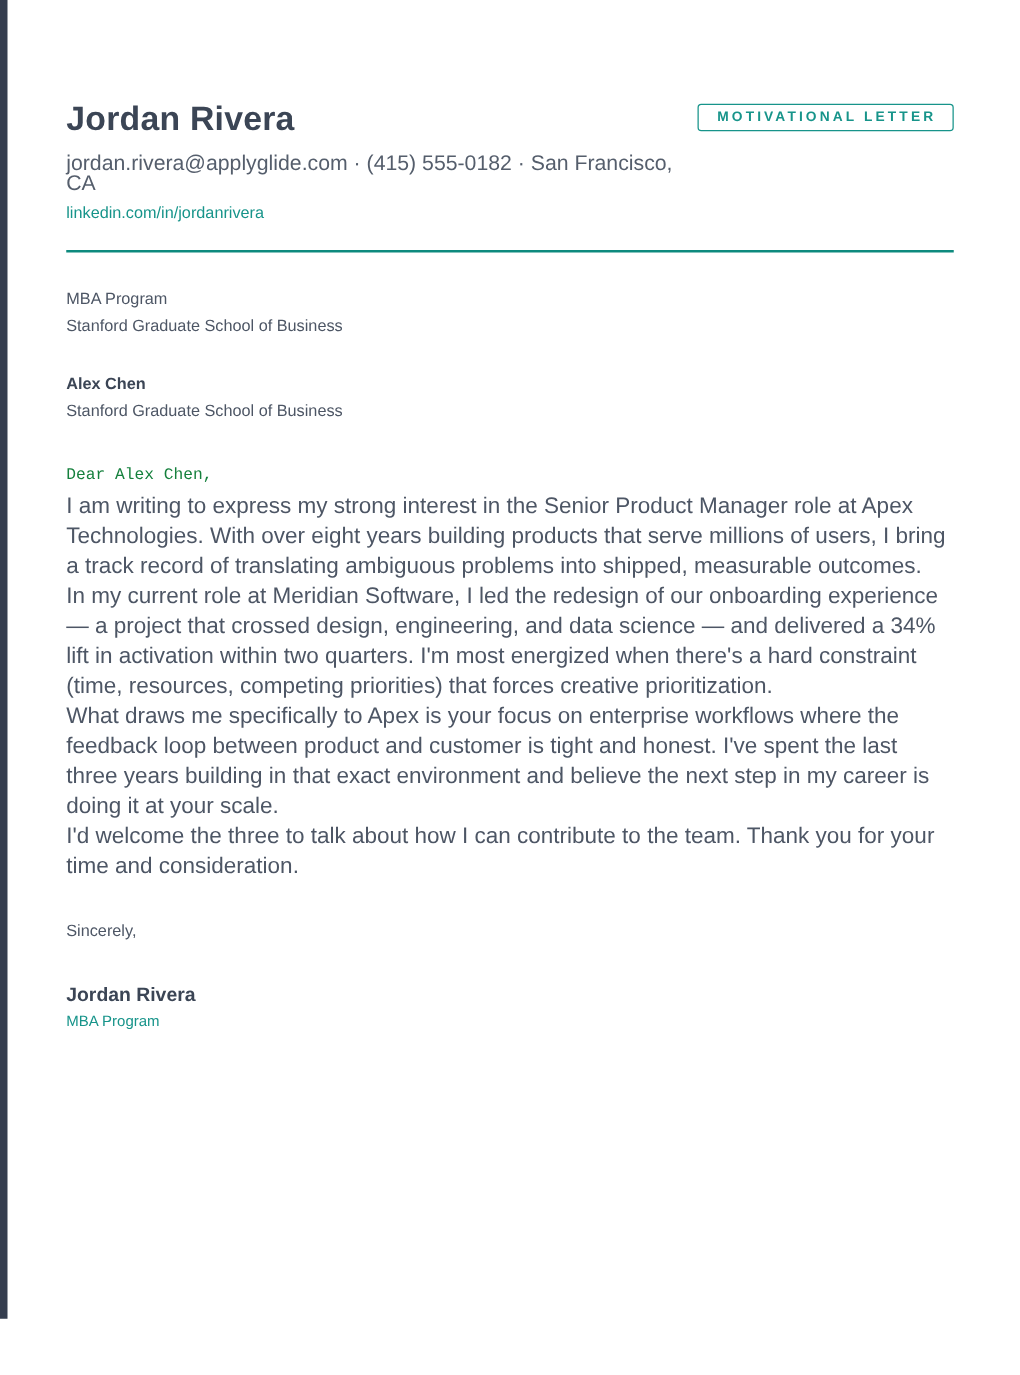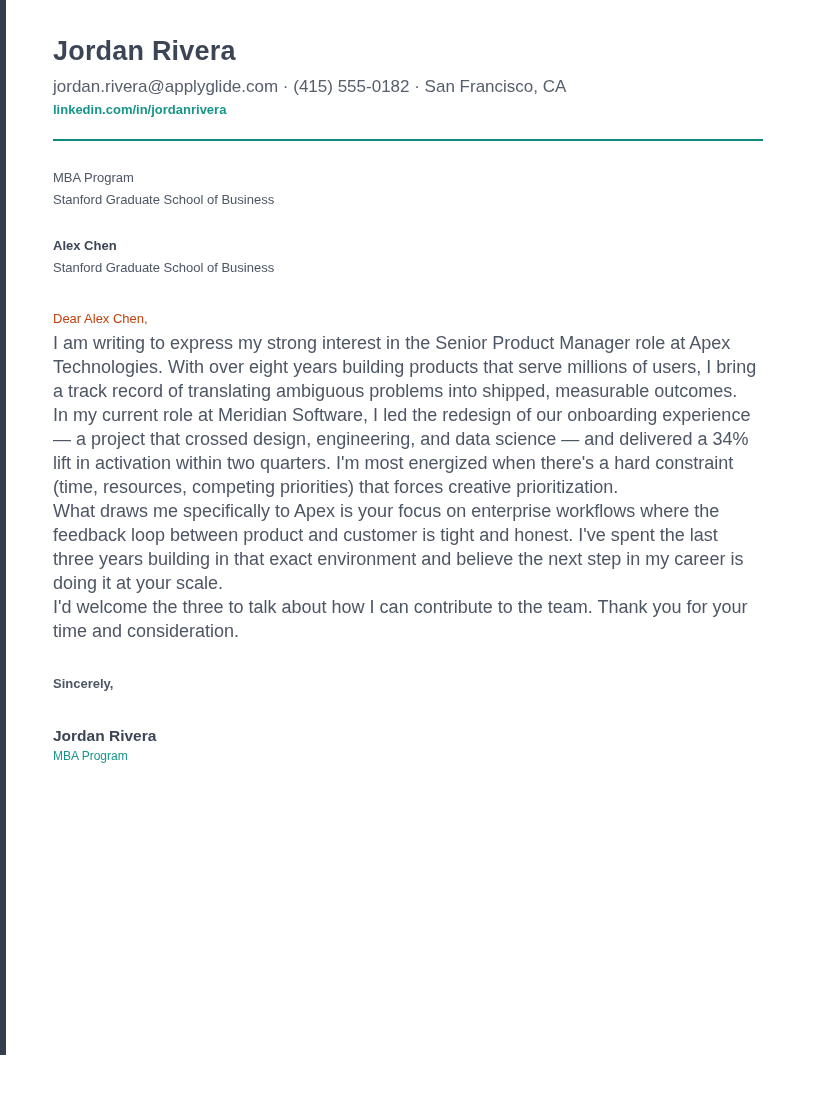--- a/index.html
+++ b/index.html
@@ -12,21 +12,21 @@
 
   .accent-bar {
     position: absolute;
     left: 0; top: 0;
     width: 6px;
     height: 1055px;
     background: #353e4f;
   }
 
   .page {
-    padding: 36px 53px 0 53px;
+    padding: 80px 53px 0 53px;
     width: 816px;
   }
 
   
   .header-row {
     display: flex;
     justify-content: space-between;
     align-items: flex-start;
   }
   .doc-title {
@@ -43,21 +43,20 @@
     line-height: 16px;
   }
   .linkedin-link {
     display: inline-block;
     margin-top: 7px;
     font-size: 13px;
     color: #17948a;
     text-decoration: none;
     line-height: 16px;
     cursor: pointer;
-    font-weight: bold;
   }
   .doc-badge {
     flex: 0 0 auto;
     margin-top: 3px;
     border: 1px solid #17948a;
     border-radius: 3px;
     color: #17948a;
     font-size: 11px;
     font-weight: bold;
     letter-spacing: 2.5px;
@@ -86,34 +85,34 @@
     line-height: 22px;
   }
   .recipient-block .recipient-name {
     font-weight: bold;
     color: #3b4555;
     margin-top: 24px;
   }
   .salutation {
     margin-top: 28px;
     font-size: 13px;
-    color: #c2410c;
+    color: #15803d;
     line-height: 24px;
+    font-family: Liberation Mono, monospace;
   }
   .para {
     font-size: 18px;
     color: #4d5665;
     line-height: 24px;
   }
   .closing {
     margin-top: 29px;
     font-size: 13px;
     color: #4d5665;
     line-height: 24px;
-    font-weight: bold;
   }
   .signature-name {
     margin-top: 31px;
     font-size: 15.5px;
     font-weight: bold;
     color: #3b4555;
     line-height: 18px;
   }
   .signature-role {
     display: inline-block;
@@ -133,20 +132,21 @@
 <div class="page">
 
   <div class="header-row">
     <div>
       <div class="doc-title">Jordan Rivera</div>
       <div class="contact-line">jordan.rivera@applyglide.com · (415) 555-0182 · San Francisco, CA</div>
       <div>
         <a class="linkedin-link">linkedin.com/in/jordanrivera</a>
       </div>
     </div>
+    <div class="doc-badge">MOTIVATIONAL LETTER</div>
   </div>
 
   <div class="teal-rule"></div>
 
 
   <div class="recipient-block">
     <div>MBA Program</div>
     <div>Stanford Graduate School of Business</div>
     <div class="recipient-name">Alex Chen</div>
     <div>Stanford Graduate School of Business</div>

